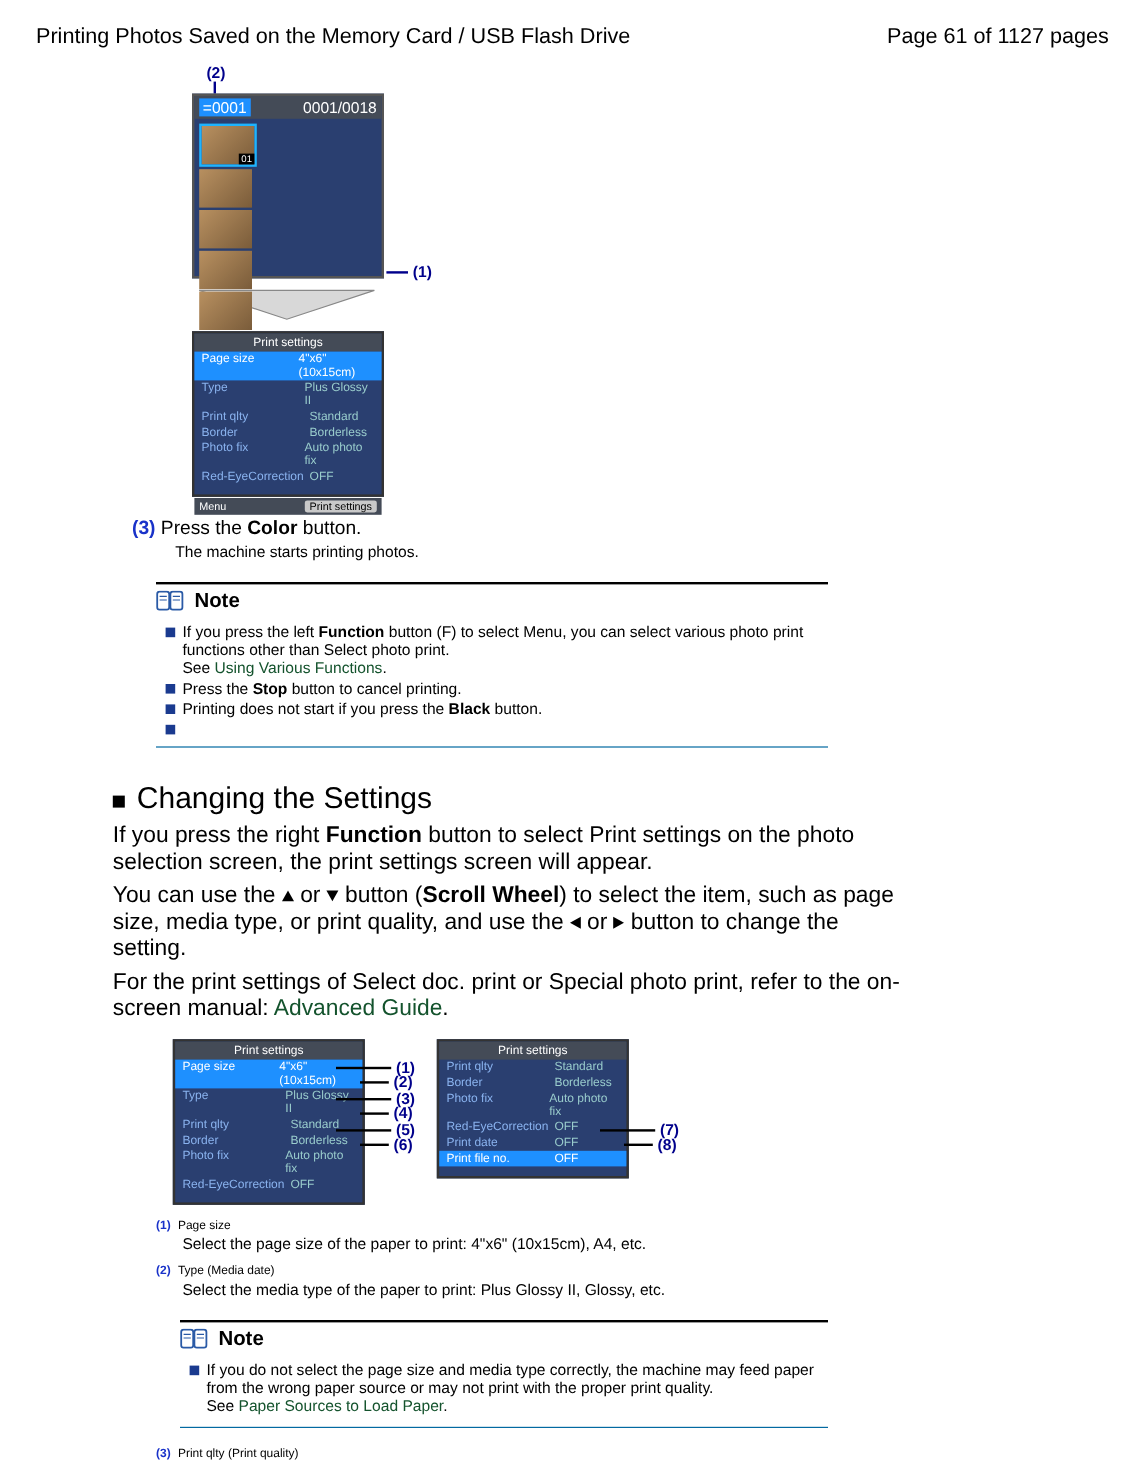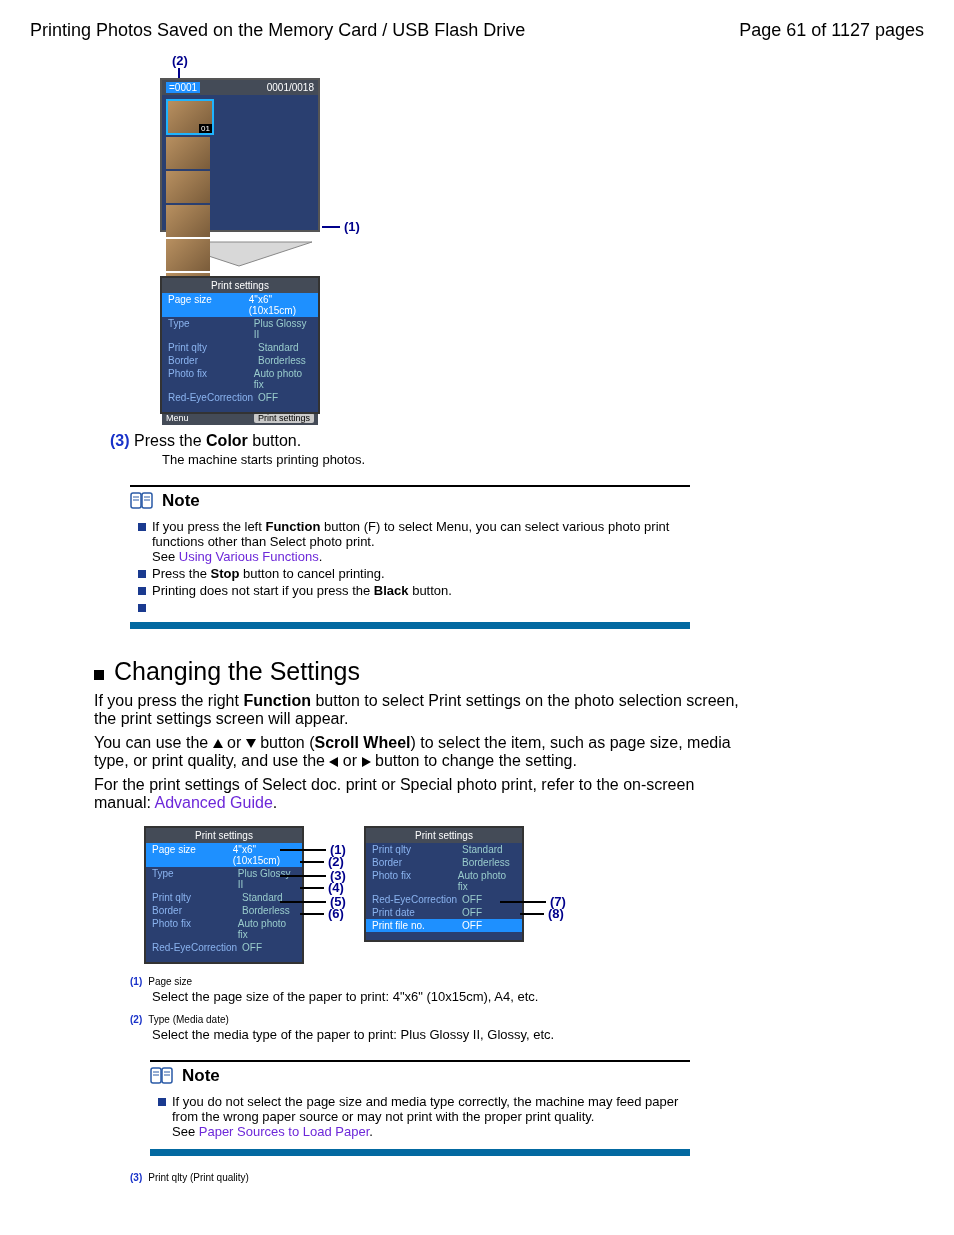--- a/index.html
+++ b/index.html
@@ -6,44 +6,44 @@
 .hdr{display:flex;justify-content:space-between;font-size:18px;margin-bottom:12px}
 .lcd{background:#2a3f70;border:2px solid #333;display:inline-block;font-size:10px;color:#9cc;position:relative}
 .lcd.sm{width:156px}
 .lcd-title{background:#444b57;color:#fff;text-align:center;padding:2px 0;font-size:10px}
 .lcd-row{display:flex;padding:1px 6px;font-size:10px}
 .lcd-row.sel{background:#1e90ff;color:#fff}
 .lbl{width:90px;color:#8ab3ef}
 .val{color:#9cc}
 .sel .lbl,.sel .val{color:#fff}
 .thumbs{width:156px;height:150px;background:#2a3f70;border:2px solid #555;position:relative}
-.tbar{background:#444b57;color:#fff;font-size:10px;padding:2px 4px;display:flex;justify-content:space-between}
+.tbar{background:#444b57;color:#fff;font-size:13px;padding:2px 4px;display:flex;justify-content:space-between}
 .tgrid{display:grid;grid-template-columns:repeat(1,1fr);gap:2px;padding:4px}
 .th{width:44px;height:32px;background:linear-gradient(135deg,#b89060,#7a5c3a);position:relative}
 .th span{position:absolute;bottom:0;right:0;background:#000;color:#fff;font-size:8px;padding:0 2px}
 .bbar{background:#444b57;color:#fff;font-size:9px;padding:2px 4px;display:flex;justify-content:space-between}
 .bbar span:last-child{background:#c9c9c9;color:#000;padding:0 4px;border-radius:2px}
 .arrow{width:150px;height:28px;margin:8px 0 8px 4px}
 .arrow svg{width:100%;height:100%}
 .callout{color:#00008b;font-weight:bold;font-size:13px}
 .num{color:#1932c9;font-weight:bold}
 .step{margin-left:100px}
 .stepline{margin-left:-20px}
 .sub{margin-left:0;font-size:13px}
-.notebox{border-top:2px solid #000;border-bottom:7px solid #0369a1;margin:18px 0 0 100px;width:560px;padding-bottom:8px}
+.notebox{border-top:2px solid #000;border-bottom:1px solid #0369a1;margin:18px 0 0 100px;width:560px;padding-bottom:8px}
 .notebox.w{margin-left:120px;width:540px}
 .notetitle{display:flex;align-items:center;gap:8px;padding:4px 0 6px 0;font-size:17px;font-weight:bold}
 .notetitle svg{width:24px;height:18px}
 .nitem{display:flex;gap:6px;font-size:13px;margin:2px 0 2px 8px}
 .nbullet{width:8px;height:8px;background:#1a3a8f;margin-top:4px;flex:0 0 8px}
-.link{color:#6d28d9}
+.link{color:#14532d}
 .section{margin:28px 0 0 64px}
 .sqbul{width:10px;height:10px;background:#000;display:inline-block;margin-right:10px}
 .sectitle{font-size:25px}
-.para{font-size:16px;margin-top:6px;max-width:660px}
+.para{font-size:19px;margin-top:6px;max-width:660px}
 .tri{display:inline-block;width:0;height:0;vertical-align:middle}
 .tri.up{border-left:5px solid transparent;border-right:5px solid transparent;border-bottom:9px solid #000}
 .tri.down{border-left:5px solid transparent;border-right:5px solid transparent;border-top:9px solid #000}
 .tri.left{border-top:5px solid transparent;border-bottom:5px solid transparent;border-right:9px solid #000}
 .tri.right{border-top:5px solid transparent;border-bottom:5px solid transparent;border-left:9px solid #000}
 .figrow{display:flex;gap:60px;margin:14px 0 0 50px}
 .figwrap{position:relative}
 .pin{position:absolute;display:flex;align-items:center}
 .pin .line{width:46px;height:2px;background:#000}
 .pin .hline{width:24px;height:2px;background:#000}
@@ -125,21 +125,21 @@
       </div>
    <div style="height:8px"></div>
  </div>
 </div>
 
 <div class="step" style="margin-top:18px">
  <div class="stepline" style="font-size:16px">
    <span class="num">(3)</span>
    <span>Press the </span><b>Color</b><span> button.</span>
  </div>
- <div class="sub" style="margin-left:32px;margin-top:2px">The machine starts printing photos.</div>
+ <div class="sub" style="margin-left:16px;margin-top:2px">The machine starts printing photos.</div>
 </div>
 
 <div class="notebox">
  <div class="notetitle">
    <svg viewBox="0 0 24 18">
         <rect x="1" y="1" width="10" height="15" rx="2" fill="none" stroke="#2a5aa6" stroke-width="1.5"></rect>
         <rect x="12" y="1" width="10" height="15" rx="2" fill="none" stroke="#2a5aa6" stroke-width="1.5"></rect>
         <line x1="3" y1="5" x2="9" y2="5" stroke="#2a5aa6"></line>
         <line x1="3" y1="8" x2="9" y2="8" stroke="#2a5aa6"></line>
         <line x1="14" y1="5" x2="20" y2="5" stroke="#2a5aa6"></line>

